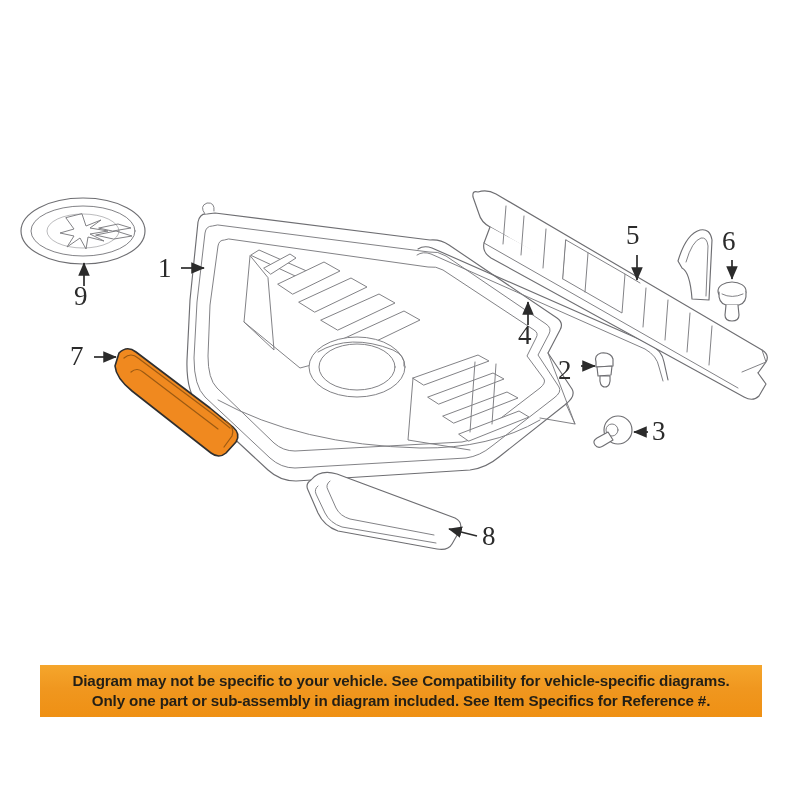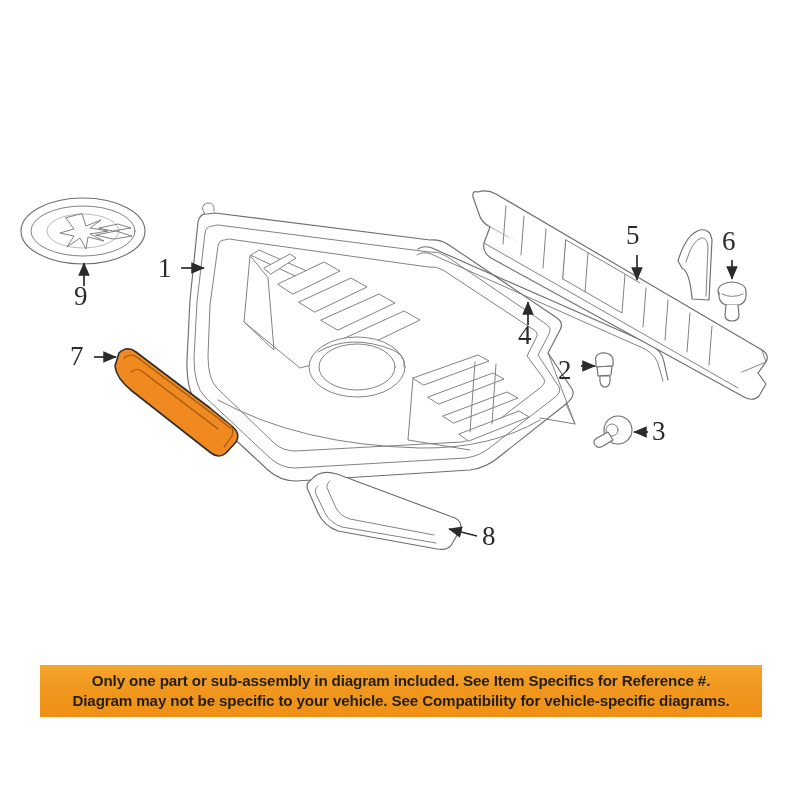--- a/index.html
+++ b/index.html
@@ -270,17 +270,17 @@
       <path d="M608 432 L597 438 Q592 441 595 445 Q598 449 603 446 L613 440 Z" class="part-white ln"></path>
     </g>
     <g>
       <line x1="648" y1="432" x2="634" y2="432" class="leader" marker-end="url(#ah)"></line>
     </g>
     <text class="callout-num" x="652" y="440">3</text>
 
   </svg>
 
   <div id="notice-banner">
+    <div class="notice-line">Diagram may not be specific to your vehicle. See Compatibility for vehicle-specific diagrams.</div>
     <div class="notice-line">Only one part or sub-assembly in diagram included. See Item Specifics for Reference #.</div>
-    <div class="notice-line">Diagram may not be specific to your vehicle. See Compatibility for vehicle-specific diagrams.</div>
   </div>
 
 </div>
 
 </body></html>

